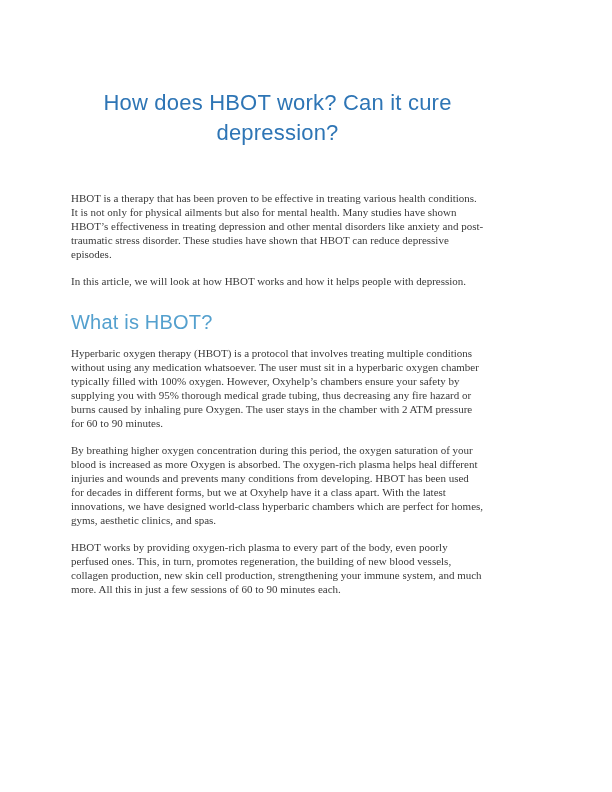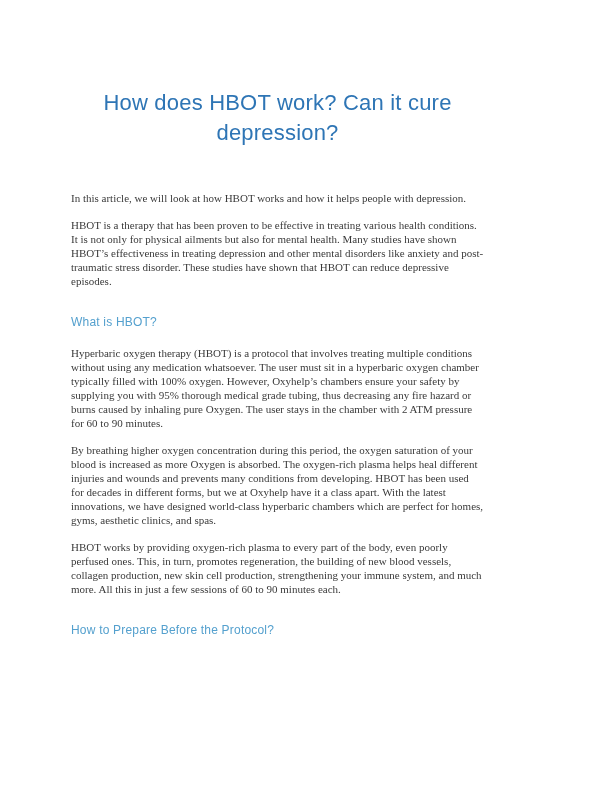--- a/index.html
+++ b/index.html
@@ -33,41 +33,40 @@
   }
   .para {
     font-size: 11px;
     line-height: 14px;
     margin: 0 0 13px 0;
     text-align: left;
   }
   .heading {
     font-family: "Liberation Sans", sans-serif;
     font-weight: 300;
-    font-size: 12px;
+    font-size: 20px;
     line-height: 21px;
     letter-spacing: 0.2px;
     color: var(--heading, #54a0ce);
     margin: 24px 0 13px 0;
   }
 </style>
 </head>
 <body>
 
 <div class="page">
   <h1 class="doc-title">How does HBOT work? Can it cure depression?</h1>
 
+  <p class="para">HBOT is a therapy that has been proven to be effective in treating various health conditions. It is not only for physical ailments but also for mental health. Many studies have shown HBOT’s effectiveness in treating depression and other mental disorders like anxiety and post-traumatic stress disorder. These studies have shown that HBOT can reduce depressive episodes.</p>
+
   <p class="para">In this article, we will look at how HBOT works and how it helps people with depression.</p>
-
-  <p class="para">HBOT is a therapy that has been proven to be effective in treating various health conditions. It is not only for physical ailments but also for mental health. Many studies have shown HBOT’s effectiveness in treating depression and other mental disorders like anxiety and post-traumatic stress disorder. These studies have shown that HBOT can reduce depressive episodes.</p>
 
   <h2 class="heading">What is HBOT?</h2>
 
   <p class="para">Hyperbaric oxygen therapy (HBOT) is a protocol that involves treating multiple conditions without using any medication whatsoever. The user must sit in a hyperbaric oxygen chamber typically filled with 100% oxygen. However, Oxyhelp’s chambers ensure your safety by supplying you with 95% thorough medical grade tubing, thus decreasing any fire hazard or burns caused by inhaling pure Oxygen. The user stays in the chamber with 2 ATM pressure for 60 to 90 minutes.</p>
 
   <p class="para">By breathing higher oxygen concentration during this period, the oxygen saturation of your blood is increased as more Oxygen is absorbed. The oxygen-rich plasma helps heal different injuries and wounds and prevents many conditions from developing. HBOT has been used for decades in different forms, but we at Oxyhelp have it a class apart. With the latest innovations, we have designed world-class hyperbaric chambers which are perfect for homes, gyms, aesthetic clinics, and spas.</p>
 
 
   <p class="para">HBOT works by providing oxygen-rich plasma to every part of the body, even poorly perfused ones. This, in turn, promotes regeneration, the building of new blood vessels, collagen production, new skin cell production, strengthening your immune system, and much more. All this in just a few sessions of 60 to 90 minutes each.</p>
 
-  <h2 class="heading">How to Prepare Before the Protocol?</h2>
 
 </div>
 
 </body></html>

